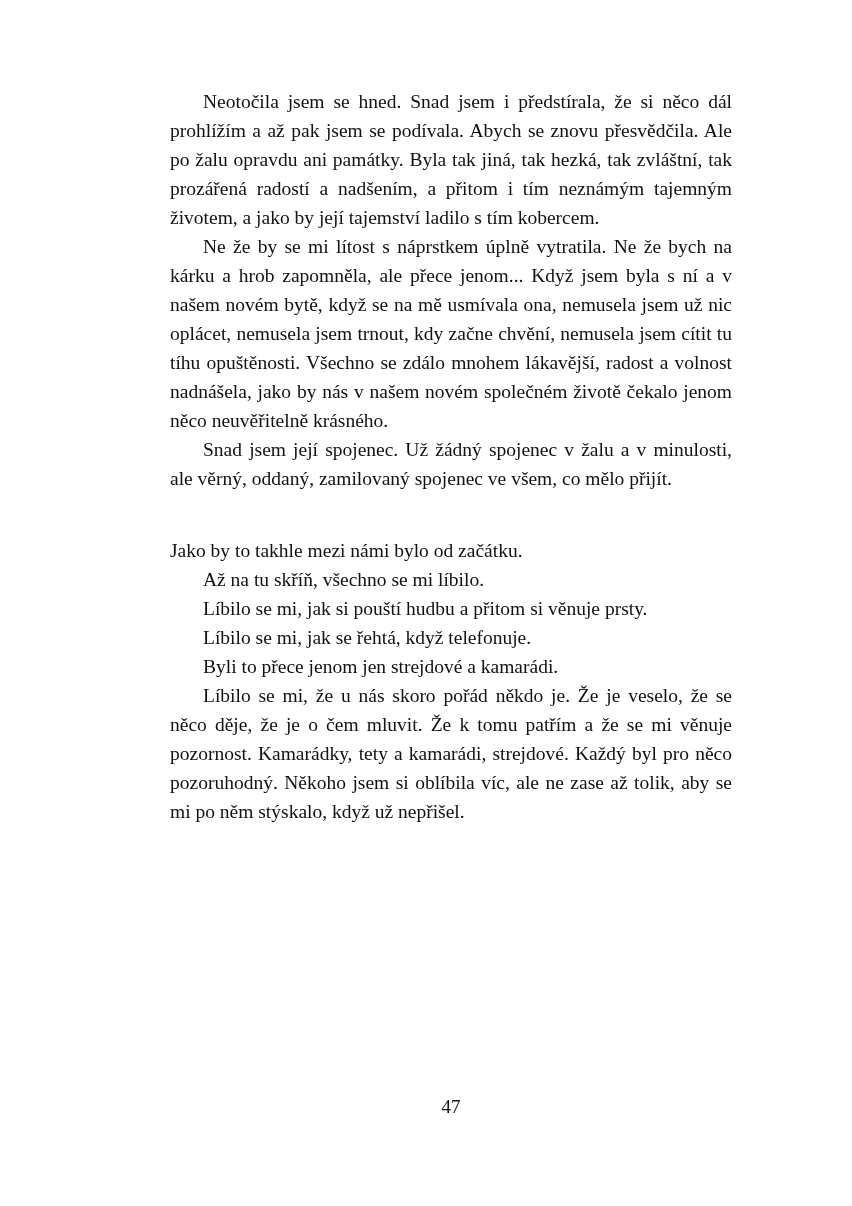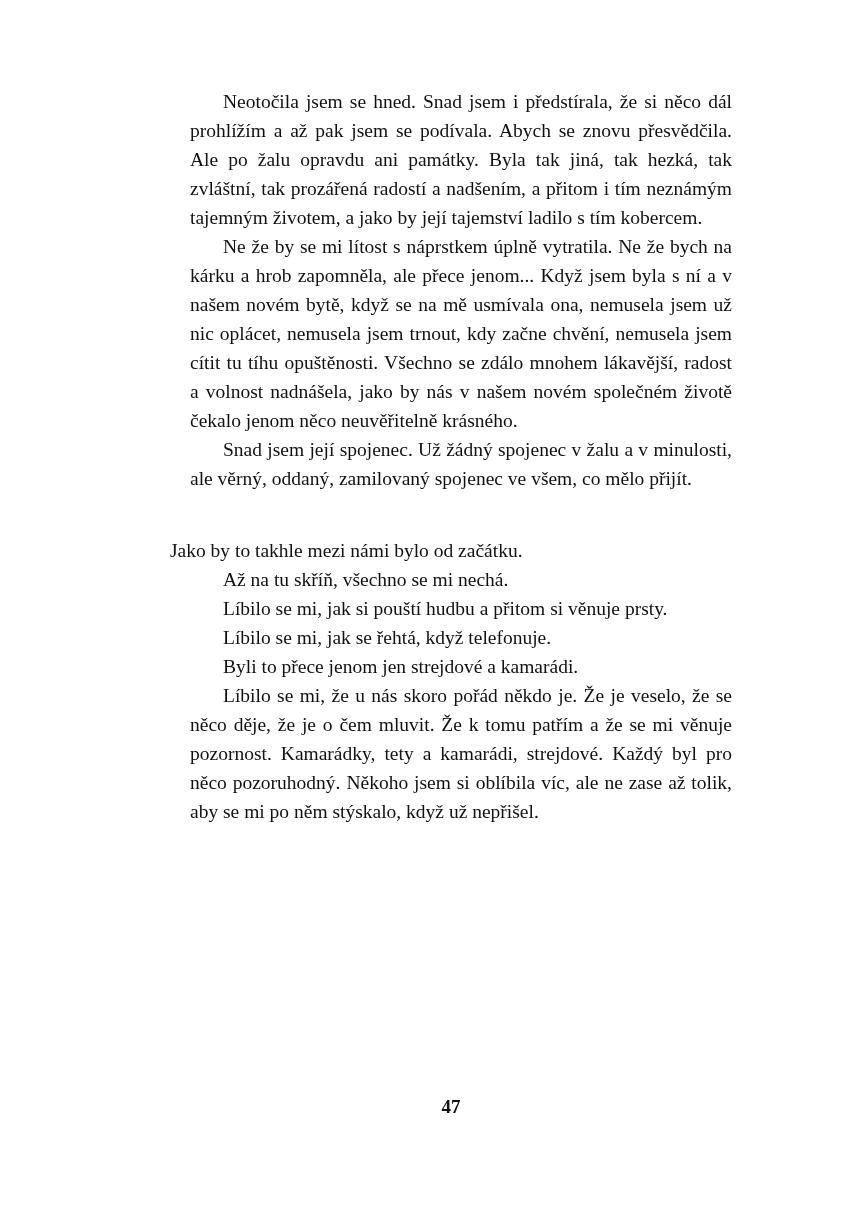--- a/index.html
+++ b/index.html
@@ -24,45 +24,44 @@
     font-size: 19.5px;
     line-height: 29px;
     text-align: justify;
   }
   .text-block p {
     margin: 0;
     padding: 0;
   }
   .text-block p.indent {
     text-indent: 33px;
-    margin-left: 20px;
   }
   .text-block p.section-gap {
     margin-top: 43px;
   }
   .page-number {
     position: absolute;
     top: 1096px;
     left: 170px;
     width: 562px;
     text-align: center;
     font-size: 19px;
-    font-weight: bold;
+    font-weight: normal;
     color: #111111;
   }
 </style>
 </head>
 <body>
 
 <div class="page">
   <div class="text-block">
     <p class="indent">Neotočila jsem se hned. Snad jsem i předstírala, že si něco dál prohlížím a až pak jsem se podívala. Abych se znovu přesvědčila. Ale po žalu opravdu ani památky. Byla tak jiná, tak hezká, tak zvláštní, tak prozářená radostí a nadšením, a přitom i tím neznámým tajemným životem, a jako by její tajemství ladilo s tím kobercem.</p>
     <p class="indent">Ne že by se mi lítost s náprstkem úplně vytratila. Ne že bych na kárku a hrob zapomněla, ale přece jenom... Když jsem byla s ní a v našem novém bytě, když se na mě usmívala ona, nemusela jsem už nic oplácet, nemusela jsem trnout, kdy začne chvění, nemusela jsem cítit tu tíhu opuštěnosti. Všechno se zdálo mnohem lákavější, radost a volnost nadnášela, jako by nás v našem novém společném životě čekalo jenom něco neuvěřitelně krásného.</p>
     <p class="indent">Snad jsem její spojenec. Už žádný spojenec v žalu a v minulosti, ale věrný, oddaný, zamilovaný spojenec ve všem, co mělo přijít.</p>
     <p class="section-gap">Jako by to takhle mezi námi bylo od začátku.</p>
-    <p class="indent">Až na tu skříň, všechno se mi nechá.</p>
+    <p class="indent">Až na tu skříň, všechno se mi líbilo.</p>
     <p class="indent">Líbilo se mi, jak si pouští hudbu a přitom si věnuje prsty.</p>
     <p class="indent">Líbilo se mi, jak se řehtá, když telefonuje.</p>
     <p class="indent">Byli to přece jenom jen strejdové a kamarádi.</p>
     <p class="indent">Líbilo se mi, že u nás skoro pořád někdo je. Že je veselo, že se něco děje, že je o čem mluvit. Že k tomu patřím a že se mi věnuje pozornost. Kamarádky, tety a kamarádi, strejdové. Každý byl pro něco pozoruhodný. Někoho jsem si oblíbila víc, ale ne zase až tolik, aby se mi po něm stýskalo, když už nepřišel.</p>
   </div>
   <div class="page-number">47</div>
 </div>
 
 </body></html>

